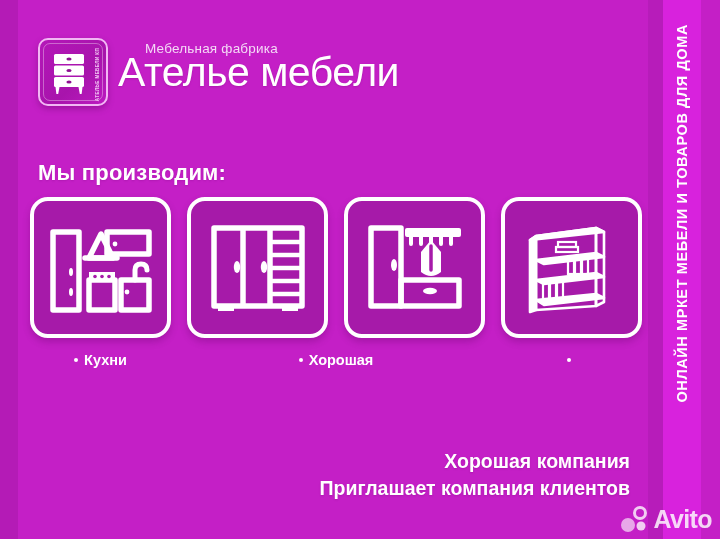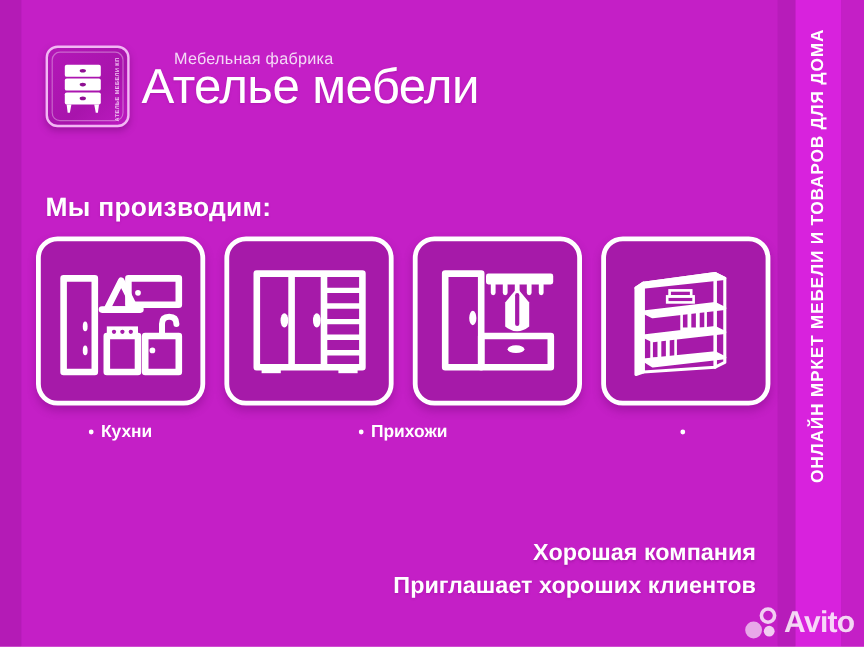--- a/index.html
+++ b/index.html
@@ -368,30 +368,30 @@
 
   </div>
 
   <div class="labels">
     <div class="label-cell">
       <span class="bullet"></span>
       <span>Кухни</span>
     </div>
     <div class="label-cell">
       <span class="bullet"></span>
-      <span>Прихожи</span>
+      <span>Хорошая</span>
     </div>
     <div class="label-cell">
       <span class="bullet"></span>
     </div>
   </div>
 
   <div class="tagline">
     <div>Хорошая компания</div>
-    <div>Приглашает хороших клиентов</div>
+    <div>Приглашает компания клиентов</div>
   </div>
 
   <div class="avito">
     <svg class="avito-mark" width="30" height="28" viewBox="0 0 30 28">
       <circle cx="8" cy="20" r="7" fill="#ffffff" opacity="0.75"></circle>
       <circle cx="21" cy="21" r="4.5" fill="#ffffff" opacity="0.95"></circle>
       <circle cx="20" cy="8" r="5.5" fill="none" stroke="#ffffff" stroke-width="3" opacity="0.95"></circle>
     </svg>
     <span class="avito-word">Avito</span>
   </div>

